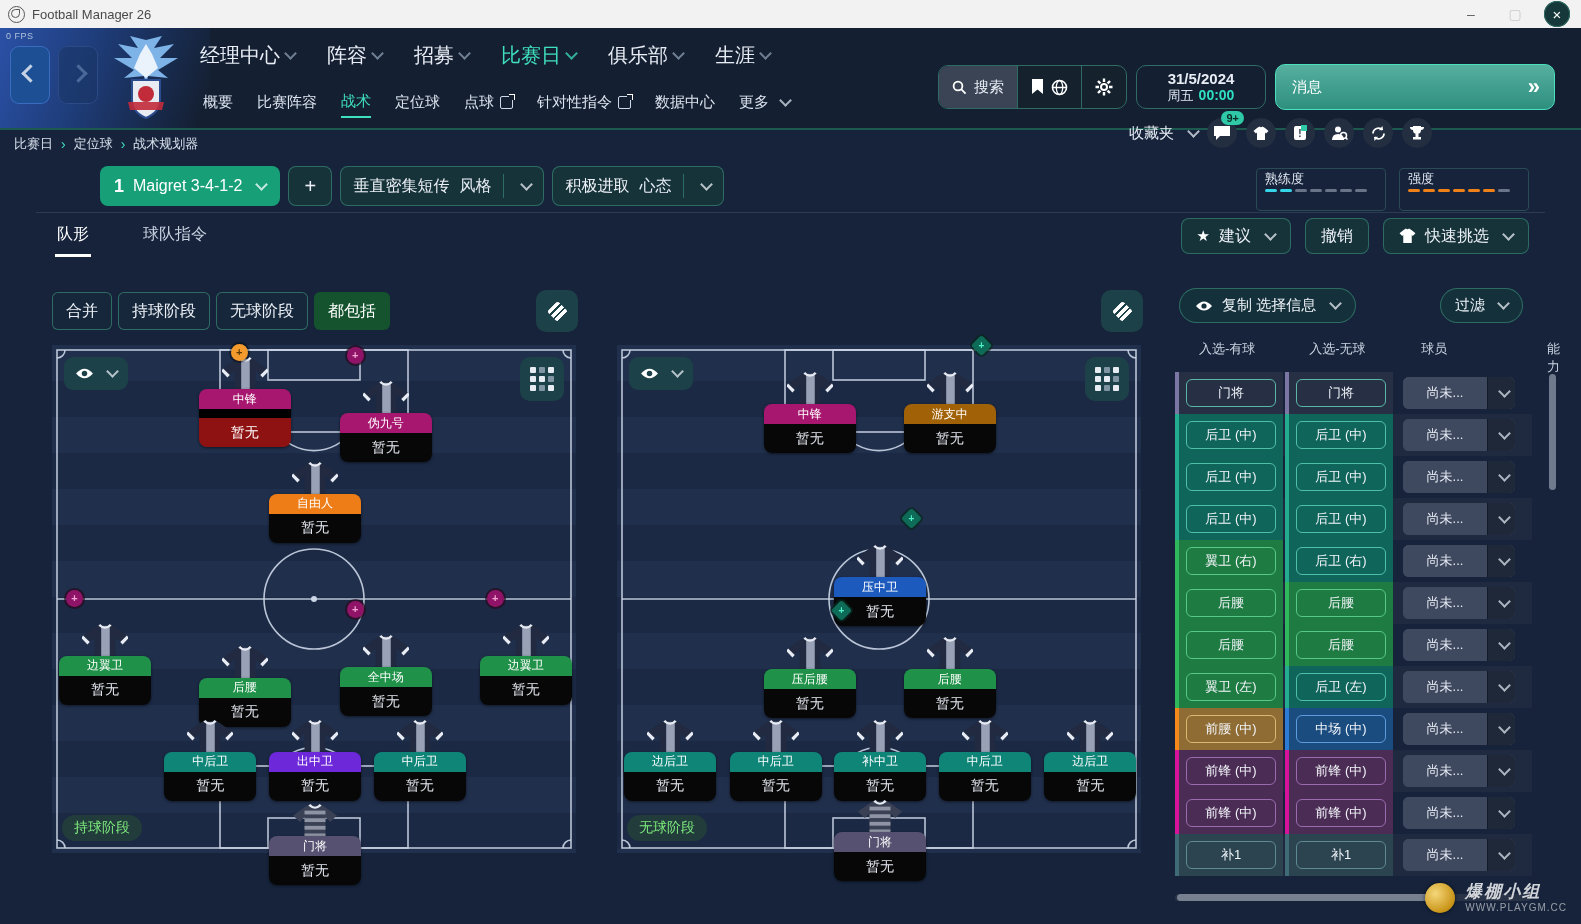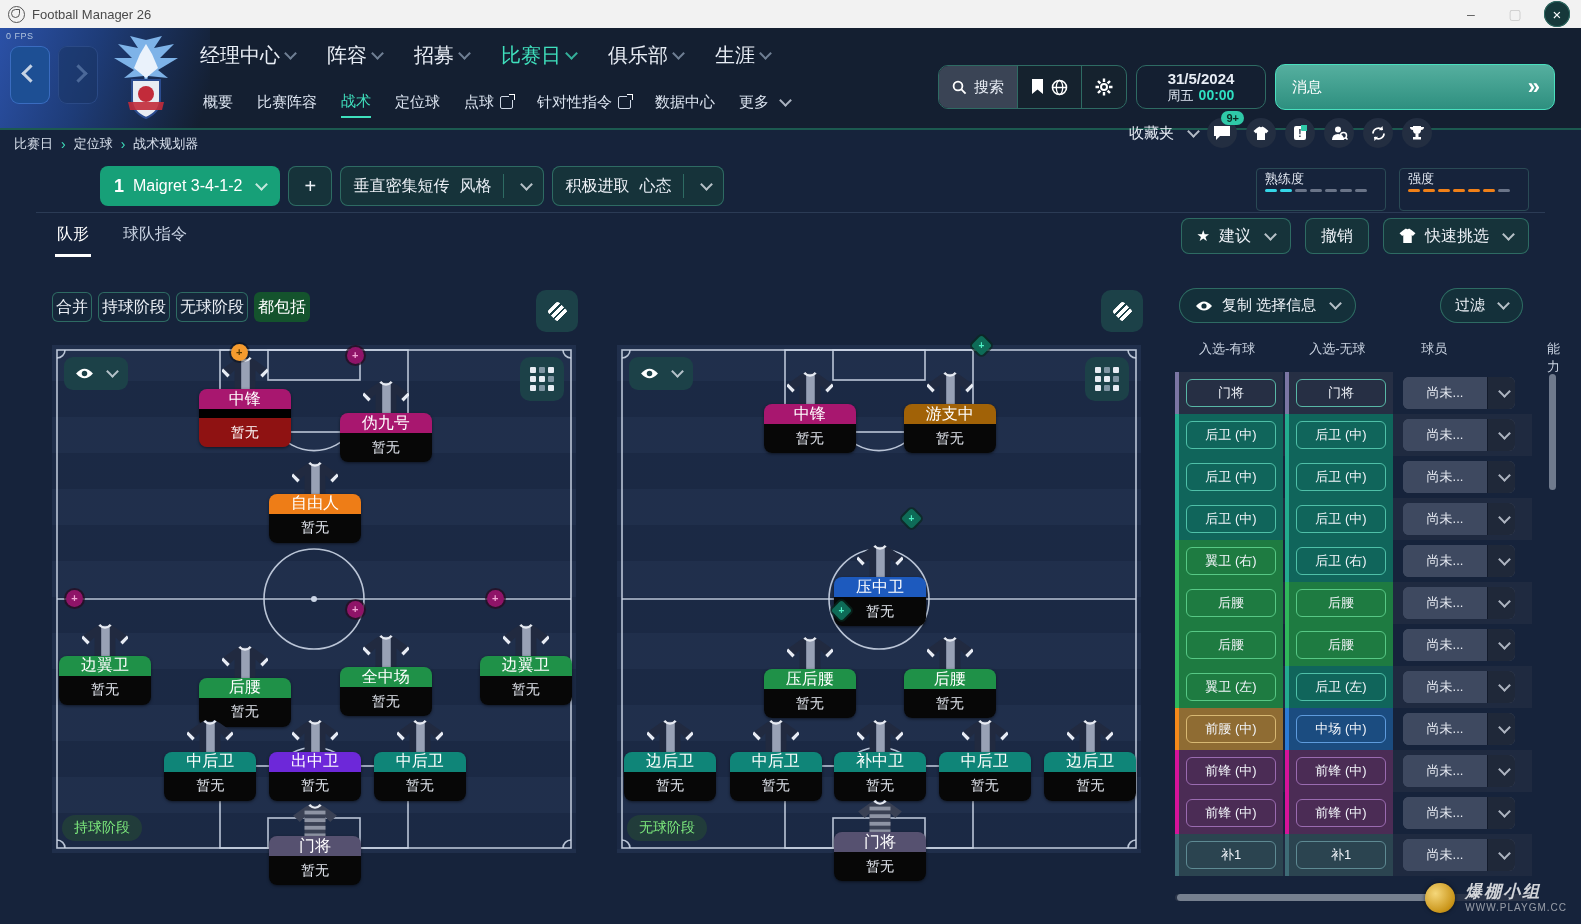--- a/index.html
+++ b/index.html
@@ -73,33 +73,33 @@
   #add-formation{width:44px;justify-content:center;font-size:20px;padding:0;}
   .tool-btn .sub{color:#E6ECF4;} .tool-btn .vd{width:1px;height:24px;background:#2E6B63;margin:0 2px;}
   #meters{position:absolute;right:52px;top:168px;display:flex;gap:13px;}
   .meter{width:112px;height:34px;border:1px solid #2A4A55;border-radius:4px;padding:3px 8px 4px;}
   .meter .mlabel{font-size:13px;color:#E2E8F2;line-height:13px;}
   .meter .dashes{display:flex;gap:3px;margin-top:4px;}
   .meter .dash{width:12px;height:3px;border-radius:2px;background:#6A7488;}
   #toolbar-divider{position:absolute;left:36px;right:36px;top:212px;border-top:1px solid #2B3B55;}
 
   
-  #tabsrow{position:absolute;left:55px;top:218px;display:flex;gap:30px;font-size:16px;color:#C9D3E2;}
+  #tabsrow{position:absolute;left:55px;top:218px;display:flex;gap:50px;font-size:16px;color:#C9D3E2;}
   .tab{padding:6px 2px 12px;cursor:pointer;}
   .tab.active{color:#fff;border-bottom:3px solid #fff;padding-bottom:9px;}
   #actions{position:absolute;right:52px;top:218px;display:flex;gap:14px;}
   .act-btn{height:36px;background:#16333A;box-shadow:inset 0 0 0 1px #2E6B63;border-radius:8px;display:flex;align-items:center;gap:9px;padding:0 16px;font-size:16px;color:#EDF1F7;}
   .act-btn .star{color:#fff;font-size:15px;}
 
   
   .pitch-col{position:absolute;top:284px;width:524px;}
   #pitch-col-0{left:52px;} #pitch-col-1{left:617px;}
   .col-head{position:relative;height:61px;}
   #filter-row{position:absolute;left:0;top:8px;display:flex;gap:6px;}
-  .filter-btn{height:30px;padding:0 4px;display:flex;align-items:center;font-size:16px;color:#EDF1F7;
+  .filter-btn{height:38px;padding:0 14px;display:flex;align-items:center;font-size:16px;color:#EDF1F7;
               box-shadow:inset 0 0 0 1px #2E6B63;border-radius:6px;background:rgba(22,51,58,.25);}
   .filter-btn.active{background:#14532d;box-shadow:none;color:#fff;border-radius:6px;}
   .diamond-btn{position:absolute;right:-2px;top:6px;width:42px;height:42px;background:#1C4148;border-radius:10px;
                display:flex;align-items:center;justify-content:center;}
   .dia{width:15px;height:15px;transform:rotate(45deg);border-radius:3px;
        background:repeating-linear-gradient(90deg,#fff 0 3.5px,#1C4148 3.5px 5.5px);}
   .pitch{position:relative;height:508px;background:#1C2B48;}
   .pitch::before{content:"";position:absolute;inset:0;background:repeating-linear-gradient(180deg,rgba(255,255,255,.018) 0 36px,rgba(0,0,0,.05) 36px 72px);}
   .pitch svg.lines{position:absolute;inset:0;width:100%;height:100%;}
   .eye-btn{position:absolute;left:12px;top:12px;width:64px;height:33px;background:#1C4148;border-radius:9px;
@@ -107,21 +107,21 @@
   .grid-btn{position:absolute;right:12px;top:12px;width:44px;height:44px;background:#1C4148;border-radius:10px;
             display:grid;grid-template-columns:repeat(3,6px);grid-template-rows:repeat(3,6px);gap:3px;place-content:center;z-index:5;}
   .grid-btn i{background:#E7ECF3;border-radius:1px;} .grid-btn i.dim{background:#7F95A3;}
   .phase-pill{position:absolute;left:10px;bottom:12px;background:rgba(34,62,58,.9);color:#7CE87C;font-size:14px;
               padding:4px 12px;border-radius:13px;z-index:5;}
 
   
   .player{position:absolute;width:92px;transform:translateX(-50%);z-index:3;}
   .shirt{width:46px;height:40px;display:block;margin:0 auto -7px;position:relative;z-index:0;}
   .pcard{position:relative;z-index:2;border-radius:8px;overflow:hidden;box-shadow:0 1px 3px rgba(0,0,0,.5);}
-  .pcard .role{height:20px;display:flex;align-items:center;justify-content:center;font-size:16px;color:#fff;}
+  .pcard .role{height:20px;display:flex;align-items:center;justify-content:center;font-size:12px;color:#fff;}
   .pcard .strip{height:9px;background:#000;}
   .pcard .empty{height:29px;display:flex;align-items:center;justify-content:center;font-size:14px;background:#070707;color:#E2E6EE;}
   .pcard.alert .empty{background:#8F1212;color:#fff;}
   .badge{position:absolute;z-index:4;width:17px;height:17px;border-radius:50%;display:flex;align-items:center;justify-content:center;
          font-size:11px;font-weight:bold;line-height:1;}
   .badge.orange{background:#F59B2E;color:#5A3A00;box-shadow:0 0 0 2px rgba(0,0,0,.35);left:50%;margin-left:-14px;top:-12px;}
   .badge.magenta{background:#8F1468;color:#F2A4D4;box-shadow:0 0 0 2px rgba(40,8,30,.7);left:50%;margin-left:-39px;top:-33px;}
   .badge.teal{background:#0E6B57;color:#4FF0C4;box-shadow:0 0 0 2px rgba(8,40,32,.7);border-radius:3px;transform:rotate(45deg);
               left:50%;margin-left:24px;top:-33px;width:15px;height:15px;}
   .badge.teal span{transform:rotate(-45deg);font-size:10px;}

